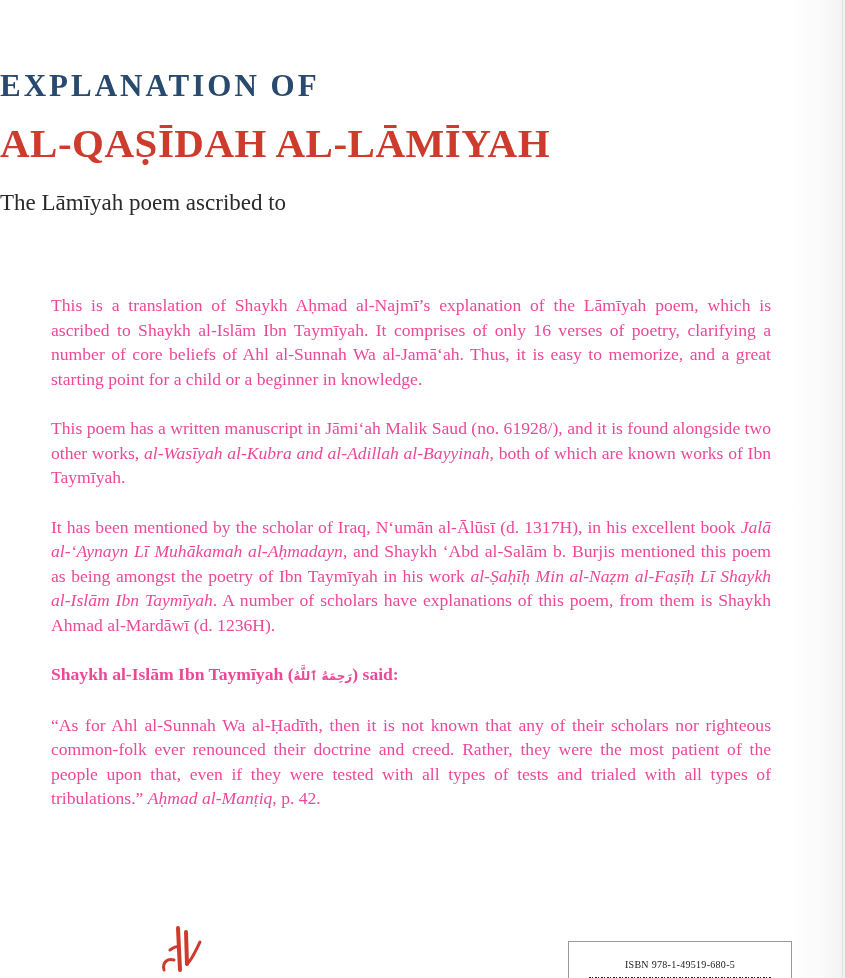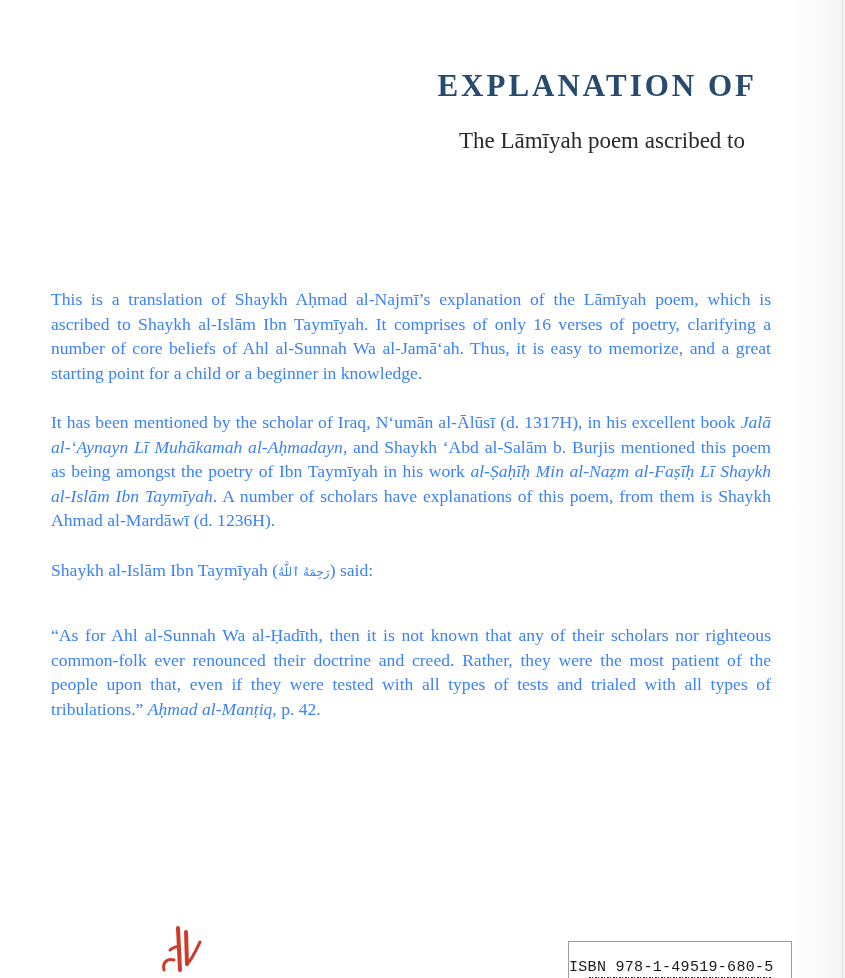--- a/index.html
+++ b/index.html
@@ -29,21 +29,21 @@
       right: 2px;
       width: 1px;
       height: 978px;
       background: #e2e2e2;
     }
     .header {
       position: absolute;
       top: 66px;
       left: 0;
       width: 757px;
-      text-align: right;
+      text-align: left;
     }
     .kicker {
       font-family: "Liberation Serif", "DejaVu Serif", serif;
       font-size: 31px;
       letter-spacing: 3px;
       color: #274a6e;
       margin: 0;
       line-height: 40px;
     }
     .main-title {
@@ -57,33 +57,34 @@
     .subtitle {
       font-family: "Liberation Serif", "DejaVu Serif", serif;
       font-size: 23px;
       color: #2a2a2a;
       margin: 20px 12px 0 0;
       line-height: 30px;
     }
     .body {
       position: absolute;
       left: 51px;
-      top: 287px;
+      top: 293px;
       width: 720px;
       font-family: "Liberation Serif", "DejaVu Serif", serif;
       font-size: 17.6px;
       line-height: 24.5px;
-      color: #3b82f6;
+      color: #ec4899;
       text-align: justify;
     }
     .body p {
       margin: 0 0 25px 0;
     }
     .body p.tight {
-      margin-bottom: 39px;
+      margin-bottom: 24px;
+      font-weight: bold;
     }
     .body em {
       font-style: italic;
     }
     .logo {
       position: absolute;
       left: 150px;
       top: 920px;
       width: 60px;
       height: 58px;
@@ -91,23 +92,24 @@
     .isbn-box {
       position: absolute;
       left: 568px;
       top: 941px;
       width: 222px;
       height: 50px;
       border: 1px solid #9a9a9a;
       background: #ffffff;
     }
     .isbn-text {
-      font-family: Liberation Mono, monospace;
-      font-size: 15px;
+      font-family: Liberation Serif, serif;
+      font-size: 10px;
       color: #1a1a1a;
+      text-align: center;
       margin-top: 17px;
       letter-spacing: 0.3px;
     }
     .barcode-top {
       position: absolute;
       left: 20px;
       top: 35px;
       width: 182px;
       height: 6px;
       background: repeating-linear-gradient(to right, #222 0px, #222 2px, #fff 2px, #fff 3px, #222 3px, #222 4px, #fff 4px, #fff 6px);
@@ -118,27 +120,29 @@
     }
   </style>
 </head>
 <body>
 
 <div class="page-edge"></div>
 <div class="edge-line"></div>
 
 <div class="header">
   <h2 class="kicker">EXPLANATION OF</h2>
+  <h1 class="main-title">AL-QAṢĪDAH AL-LĀMĪYAH</h1>
   <div class="subtitle">
     <div>The Lāmīyah poem ascribed to</div>
   </div>
 </div>
 
 <div class="body">
   <p>This is a translation of Shaykh Aḥmad al-Najmī’s explanation of the Lāmīyah poem, which is ascribed to Shaykh al-Islām Ibn Taymīyah. It comprises of only 16 verses of poetry, clarifying a number of core beliefs of Ahl al-Sunnah Wa al-Jamā‘ah. Thus, it is easy to memorize, and a great starting point for a child or a beginner in knowledge.</p>
+  <p><span>This poem has a written manuscript in Jāmi‘ah Malik Saud (no. 61928/), and it is found alongside two other works, </span><em>al-Wasīyah al-Kubra and al-Adillah al-Bayyinah</em><span>, both of which are known works of Ibn Taymīyah.</span></p>
   <p><span>It has been mentioned by the scholar of Iraq, N‘umān al-Ālūsī (d. 1317H), in his excellent book </span><em>Jalā al-‘Aynayn Lī Muhākamah al-Aḥmadayn</em><span>, and Shaykh ‘Abd al-Salām b. Burjis mentioned this poem as being amongst the poetry of Ibn Taymīyah in his work </span><em>al-Ṣaḥīḥ Min al-Naẓm al-Faṣīḥ Lī Shaykh al-Islām Ibn Taymīyah</em><span>. A number of scholars have explanations of this poem, from them is Shaykh Ahmad al-Mardāwī (d. 1236H).</span></p>
   <p class="tight"><span>Shaykh al-Islām Ibn Taymīyah (</span><span class="arabic">رَحِمَهُ ٱللَّهُ</span><span>) said:</span></p>
   <p><span>“As for Ahl al-Sunnah Wa al-Ḥadīth, then it is not known that any of their scholars nor righteous common-folk ever renounced their doctrine and creed. Rather, they were the most patient of the people upon that, even if they were tested with all types of tests and trialed with all types of tribulations.” </span><em>Aḥmad al-Manṭiq</em><span>, p. 42.</span></p>
 </div>
 
 <div class="logo">
   <svg width="60" height="58" viewBox="0 0 60 58">
     <path d="M28 8 L30 50" stroke="#cc3b2c" stroke-width="4" fill="none" stroke-linecap="round"></path>
     <path d="M36 12 L37 44" stroke="#cc3b2c" stroke-width="4" fill="none" stroke-linecap="round"></path>
     <path d="M37 44 C42 40 46 30 50 22" stroke="#cc3b2c" stroke-width="3" fill="none" stroke-linecap="round"></path>

